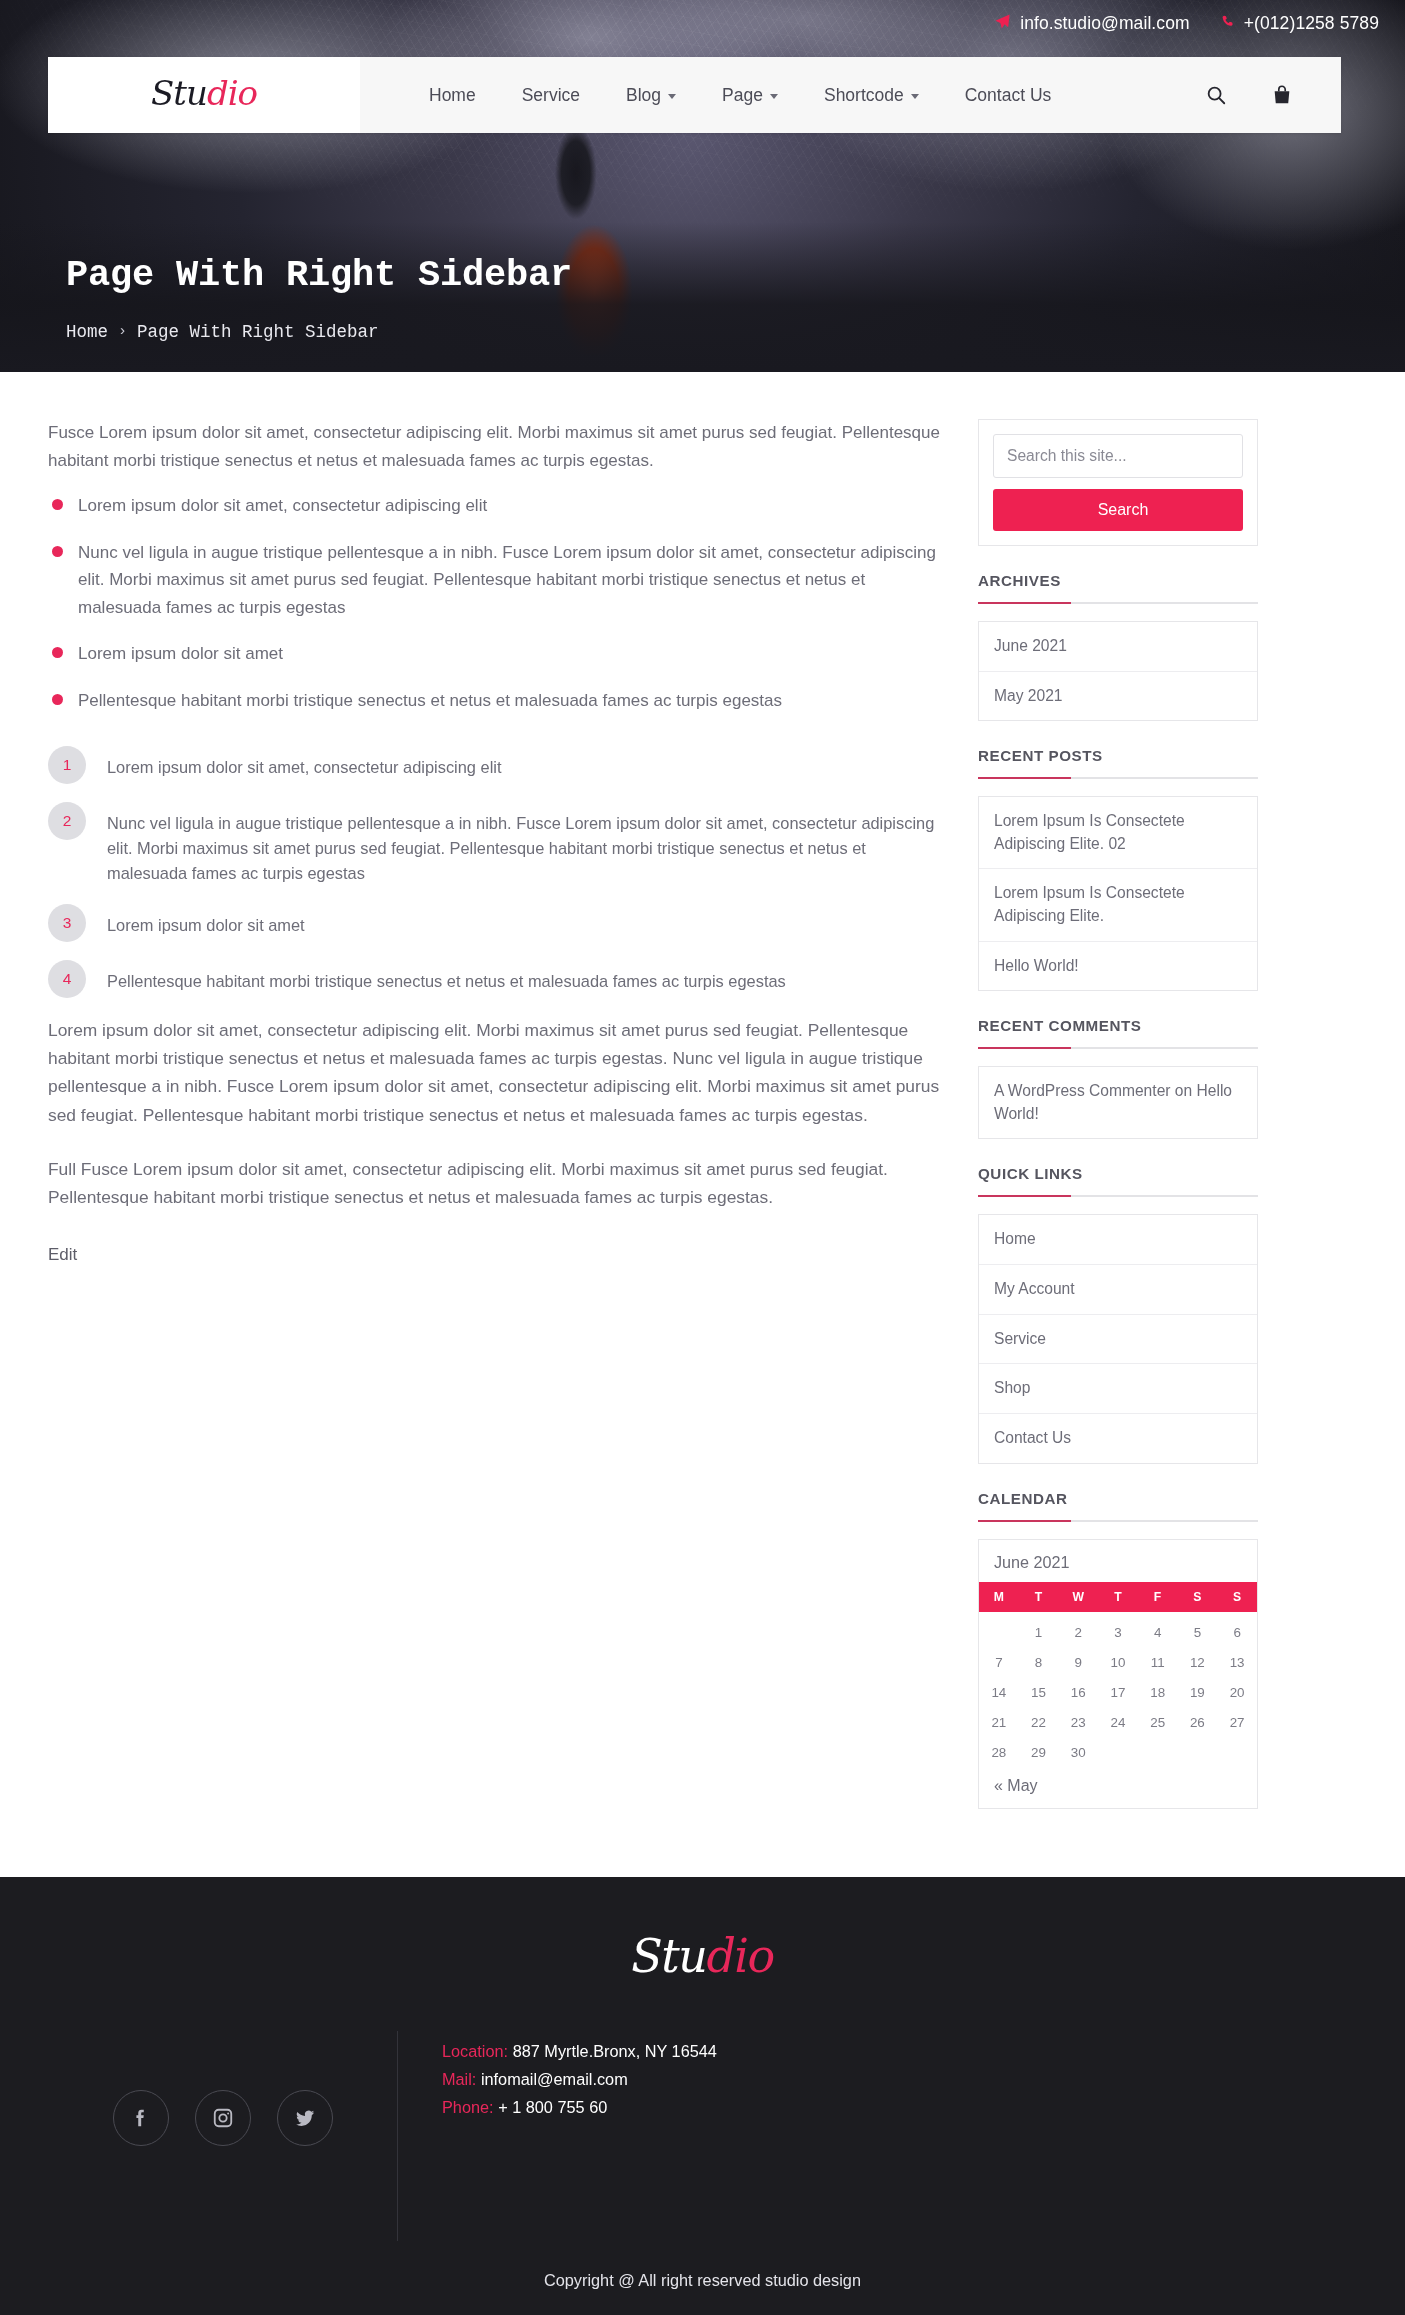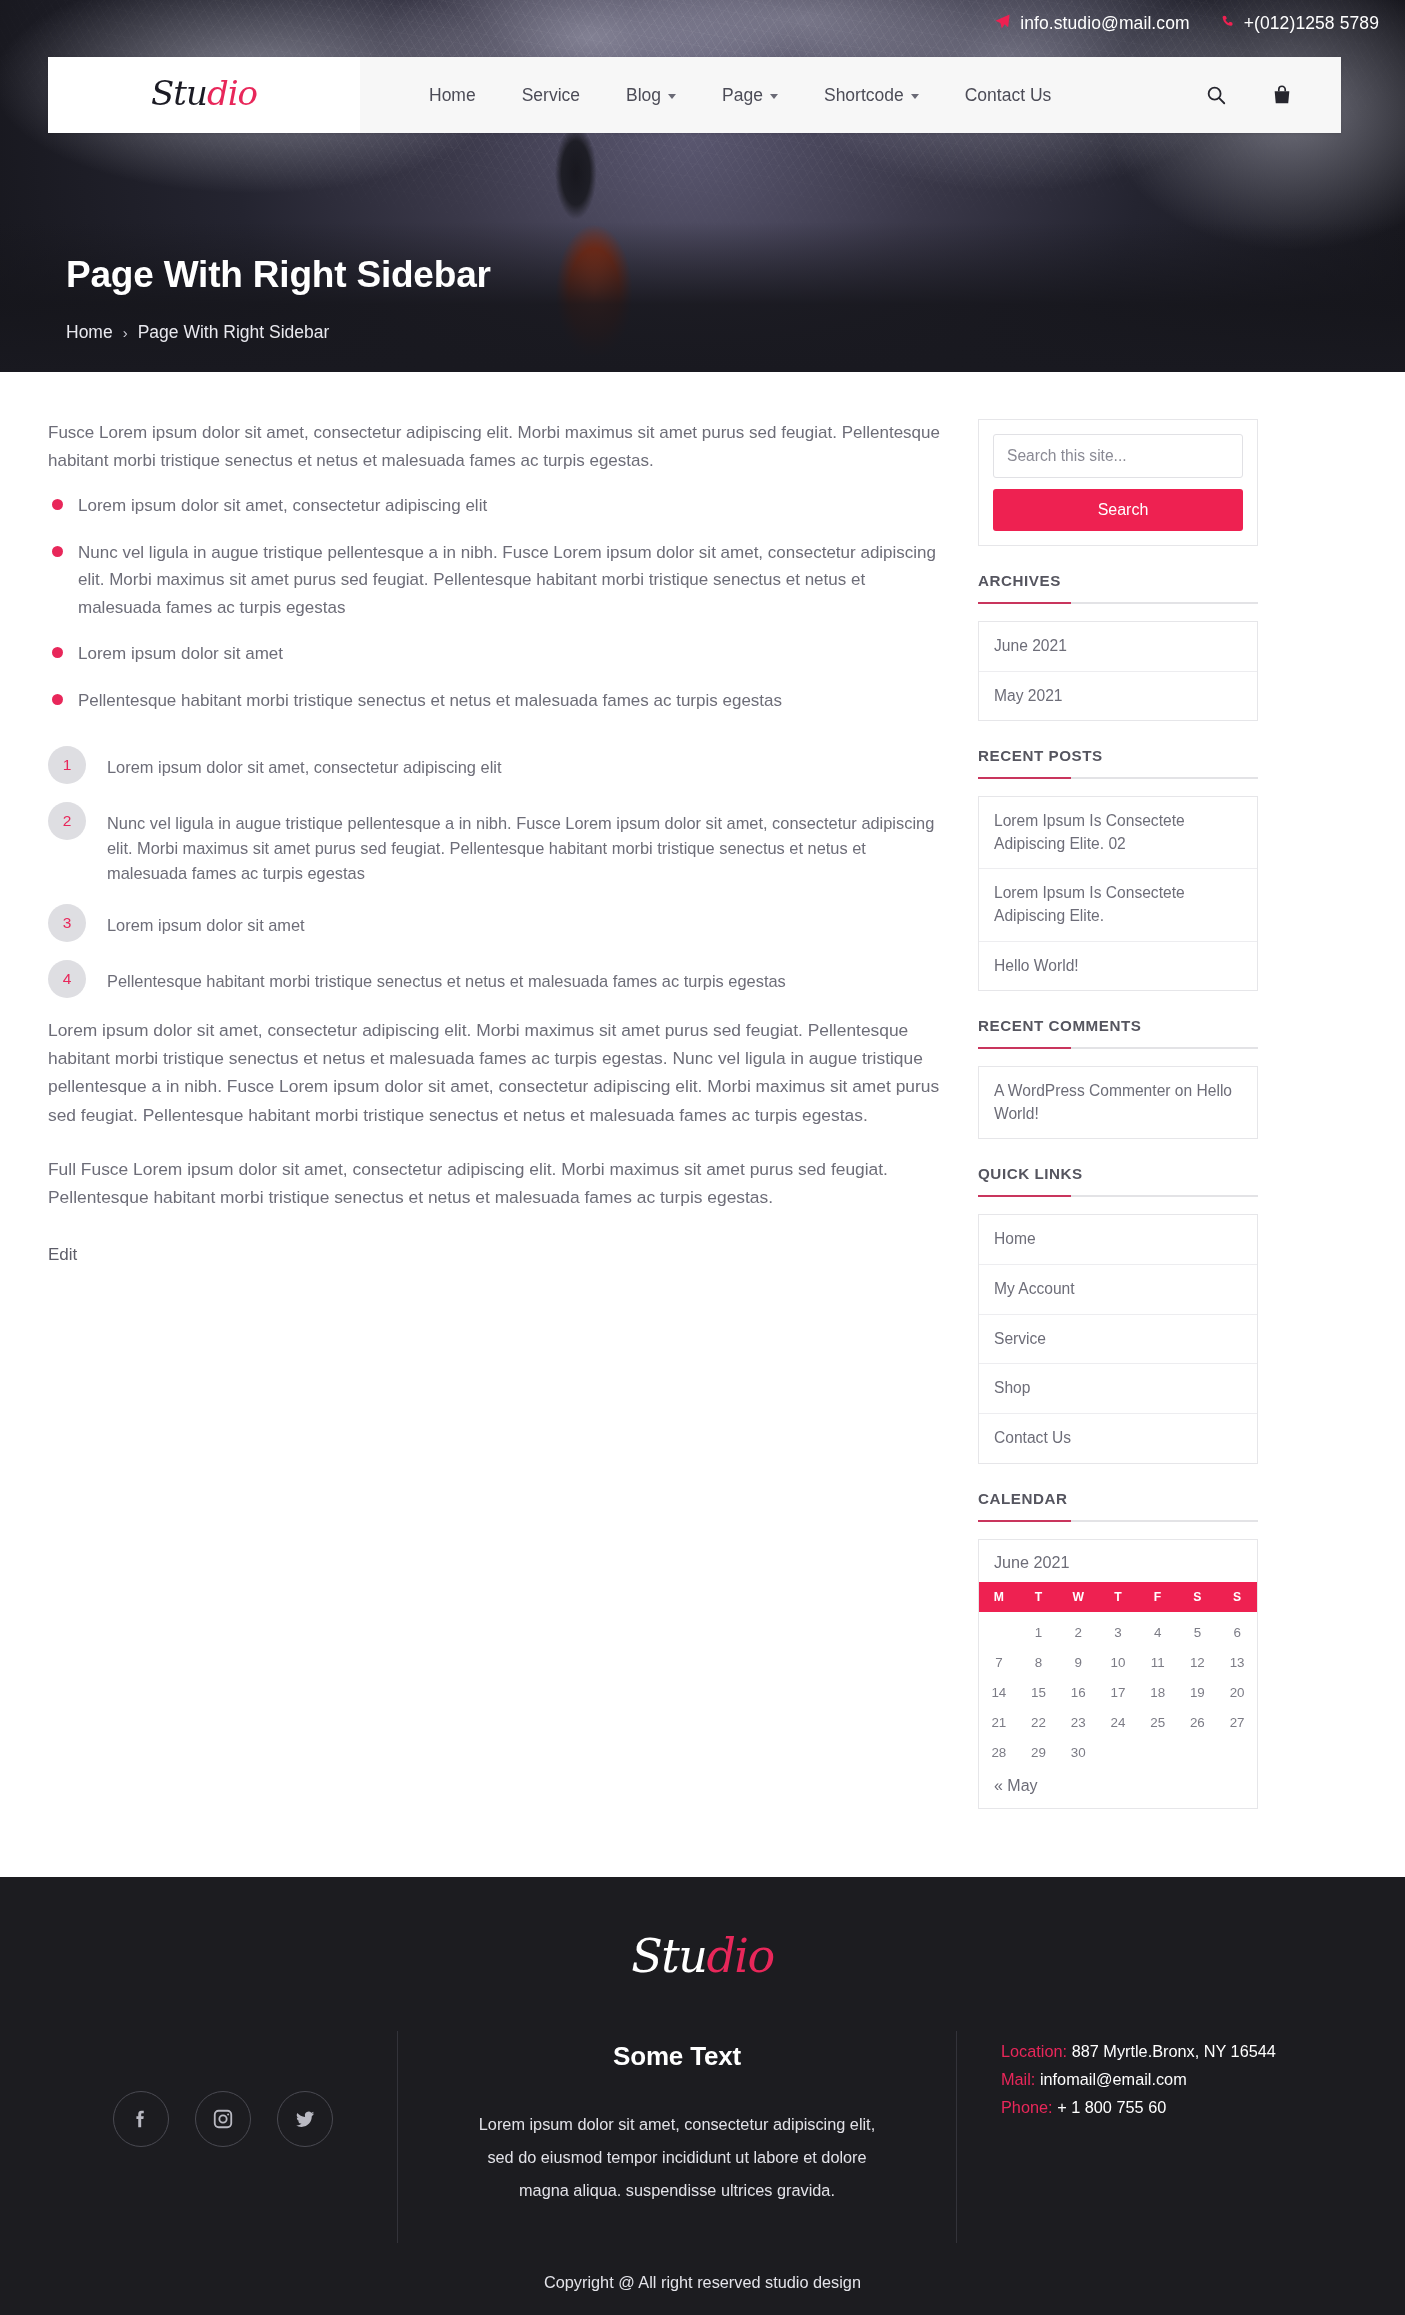--- a/index.html
+++ b/index.html
@@ -122,20 +122,21 @@
   .nav-tools {
     display: flex; align-items: center; gap: 44px;
     padding-right: 48px;
   }
   .tool-icon { width: 22px; height: 24px; display:block; cursor: pointer; }
 
   .page-heading {
     position: absolute;
     left: 66px; top: 255px;
     z-index: 6;
+    font-family: Liberation Mono, monospace;
   }
   .page-title {
     color: #ffffff;
     font-size: 37px;
     font-weight: bold;
     letter-spacing: -.2px;
     line-height: 1.1;
   }
   .breadcrumb {
     margin-top: 26px;
@@ -637,24 +638,20 @@
             <path d="M7.3 2h9.4A5.3 5.3 0 0122 7.3v9.4A5.3 5.3 0 0116.7 22H7.3A5.3 5.3 0 012 16.7V7.3A5.3 5.3 0 017.3 2zm0 2A3.3 3.3 0 004 7.3v9.4A3.3 3.3 0 007.3 20h9.4a3.3 3.3 0 003.3-3.3V7.3A3.3 3.3 0 0016.7 4H7.3zM12 7a5 5 0 110 10 5 5 0 010-10zm0 2a3 3 0 100 6 3 3 0 000-6zm5.6-2.9a1.1 1.1 0 110 2.2 1.1 1.1 0 010-2.2z"></path>
           </svg>
       </div>
       <div class="social-btn">
         <svg width="22" height="22" viewBox="0 0 24 24">
             <path d="M22 5.9c-.7.3-1.5.5-2.3.6.8-.5 1.5-1.3 1.8-2.3-.8.5-1.7.8-2.6 1A4 4 0 0012 8.8c0 .3 0 .6.1.9-3.4-.2-6.4-1.8-8.4-4.3a4 4 0 001.2 5.4c-.6 0-1.2-.2-1.8-.5a4 4 0 003.2 4 4 4 0 01-1.8.1 4 4 0 003.7 2.8A8 8 0 012 18.9 11.3 11.3 0 008.1 20.7c7.3 0 11.3-6 11.3-11.3v-.5c.8-.6 1.5-1.3 2-2.1z"></path>
           </svg>
       </div>
     </div>
 
-    <div class="fc-mid">
-      <h3>Some Text</h3>
-      <p>Lorem ipsum dolor sit amet, consectetur adipiscing elit, sed do eiusmod tempor incididunt ut labore et dolore magna aliqua. suspendisse ultrices gravida.</p>
-    </div>
 
     <div class="fc-contact">
       <div class="line">
         <span class="lbl">Location:</span>
         <span>887 Myrtle.Bronx, NY 16544</span>
       </div>
       <div class="line">
         <span class="lbl">Mail:</span>
         <span>infomail@email.com</span>
       </div>

